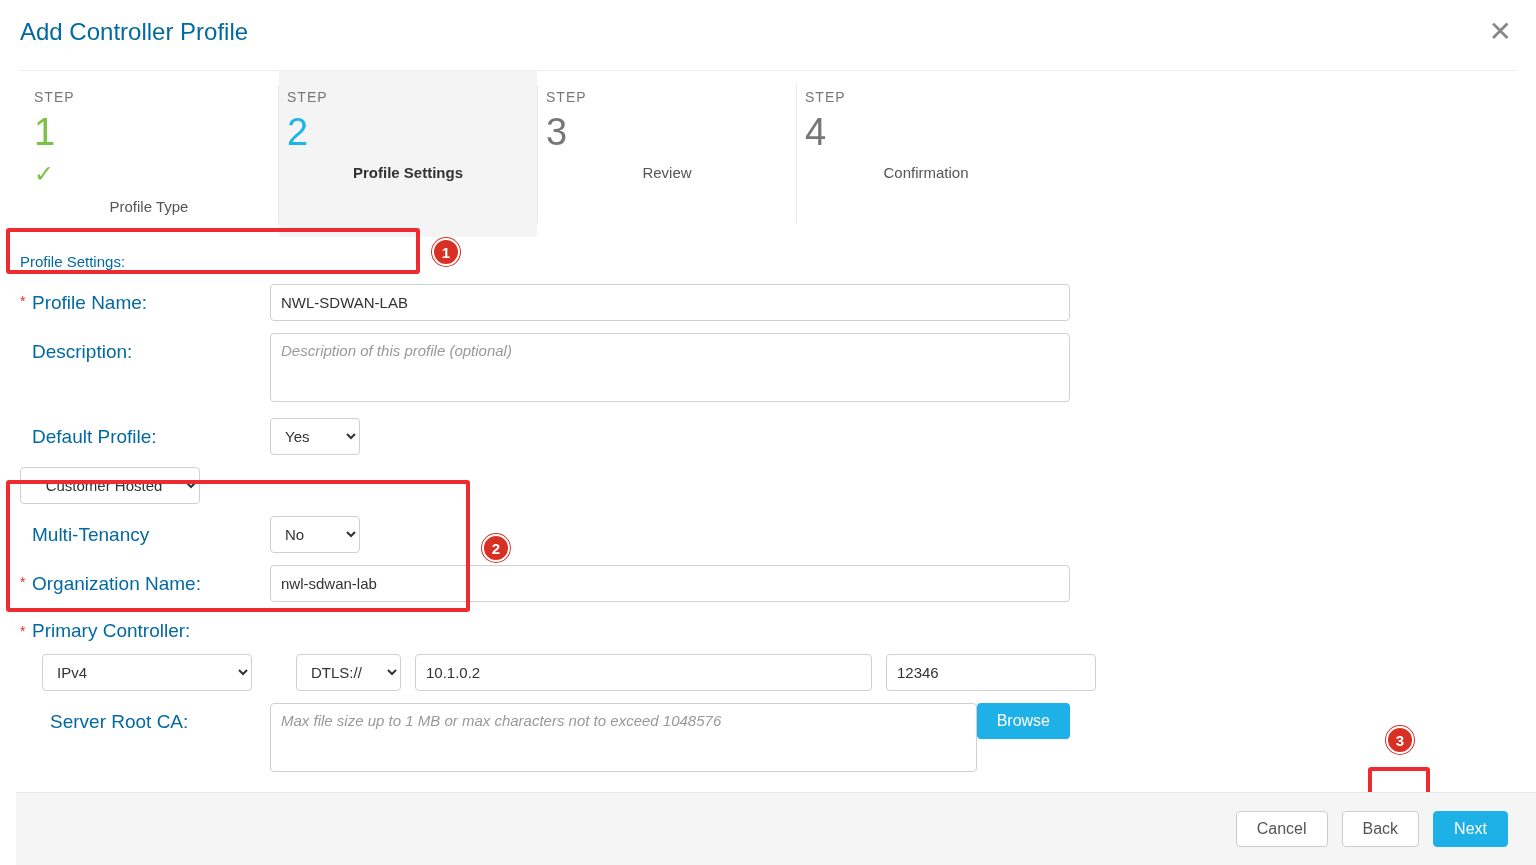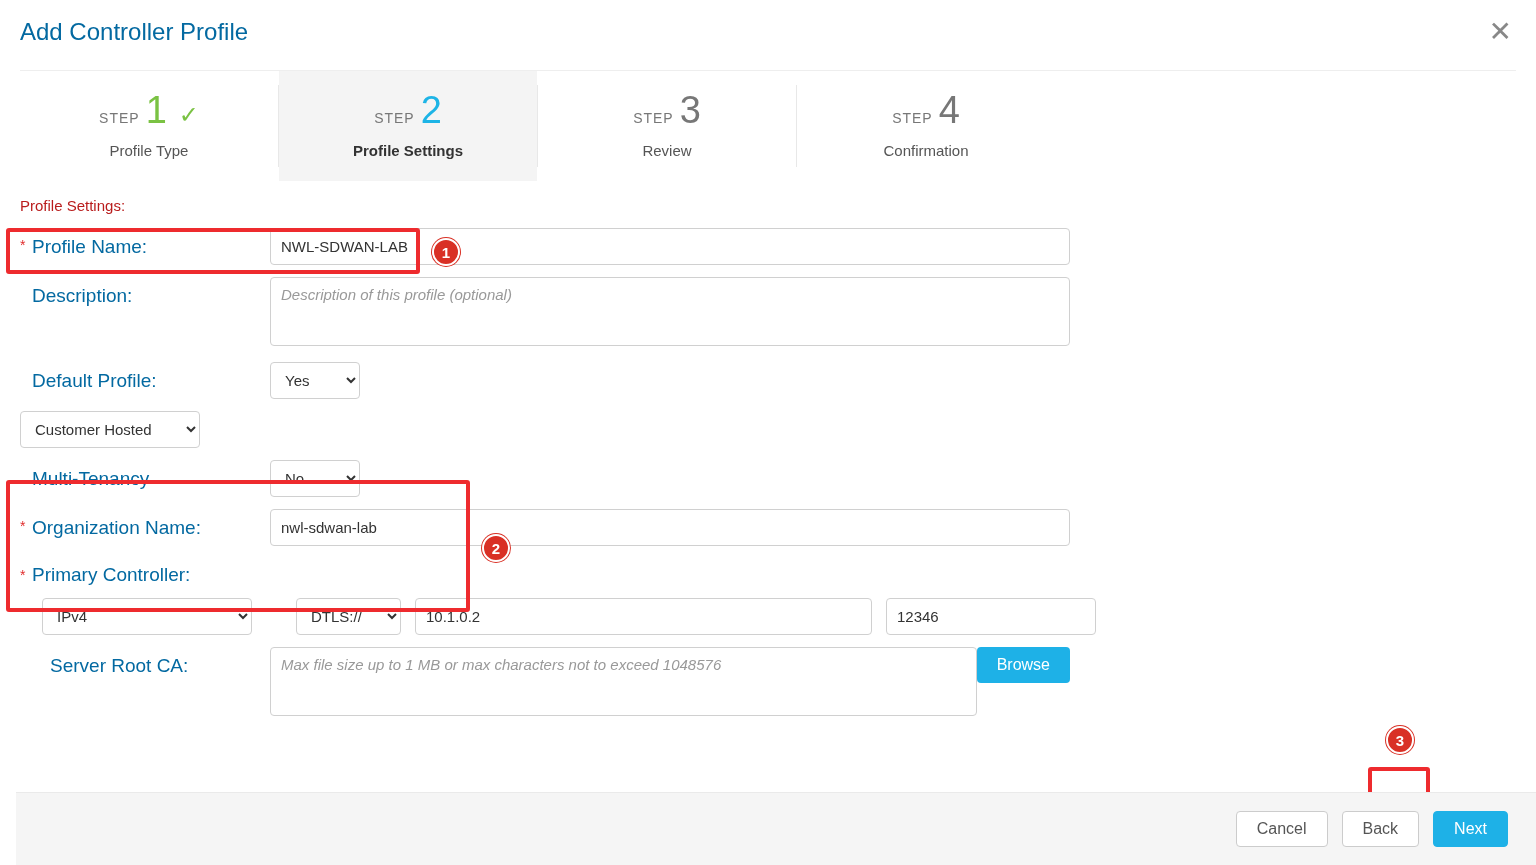--- a/index.html
+++ b/index.html
@@ -34,36 +34,36 @@
       margin: 6px 20px 0 20px;
       border-top: 1px solid #eee;
     }
     .step {
       flex: 0 0 258px;
       text-align: center;
       padding: 18px 8px 22px 8px;
       position: relative;
     }
     .step.active { background: #f4f4f4; }
-    .step .step-line1 { display: flex; align-items: baseline; justify-content: center; gap: 6px; }
+    .step .step-line1 { display: flex; align-items: baseline; justify-content: center; gap: 6px; flex-direction: column; }
     .step .step-word { font-size: 14px; letter-spacing: 1px; color: #777; }
     .step .step-num { font-size: 38px; font-weight: 300; color: #777; }
     .step.done .step-num { color: #7ac243; }
     .step.active .step-num { color: #1db4e6; }
     .step .check { color: #7ac243; font-size: 24px; margin-left: 6px; }
     .step .step-label { margin-top: 10px; font-size: 15px; color: #555; }
     .step.active .step-label { font-weight: 700; color: #333; }
     .step-sep { width: 1px; background: #e8e8e8; margin: 14px 0; }
 
     .body {
       padding: 8px 20px 0 20px;
     }
     .section-heading {
       font-size: 15px;
-      color: #b91c1c;
+      color: #0369a1;
       margin: 8px 0 14px 0;
     }
     .form-row {
       display: flex;
       align-items: flex-start;
       margin-bottom: 12px;
       position: relative;
     }
     .label-col {
       width: 250px;
@@ -90,21 +90,21 @@
       padding: 8px 10px;
       font-size: 15px;
       color: #333;
       background: #fff;
       font-family: inherit;
     }
     input[type=text] { width: 100%; height: 37px; }
     textarea { width: 100%; resize: none; }
     textarea::placeholder, input::placeholder { color: #999; font-style: italic; }
     .select-sm { width: 90px; height: 37px; }
-    .select-md { width: 180px; height: 37px; }
+    .select-md { width: 180px; height: 37px; text-align: center; }
     .pc-protocol { width: 200px; }
     .pc-scheme { width: 105px; }
     .browse-btn {
       background: #1eb1e7;
       color: #fff;
       border: none;
       border-radius: 4px;
       padding: 9px 20px;
       font-size: 16px;
       cursor: pointer;

